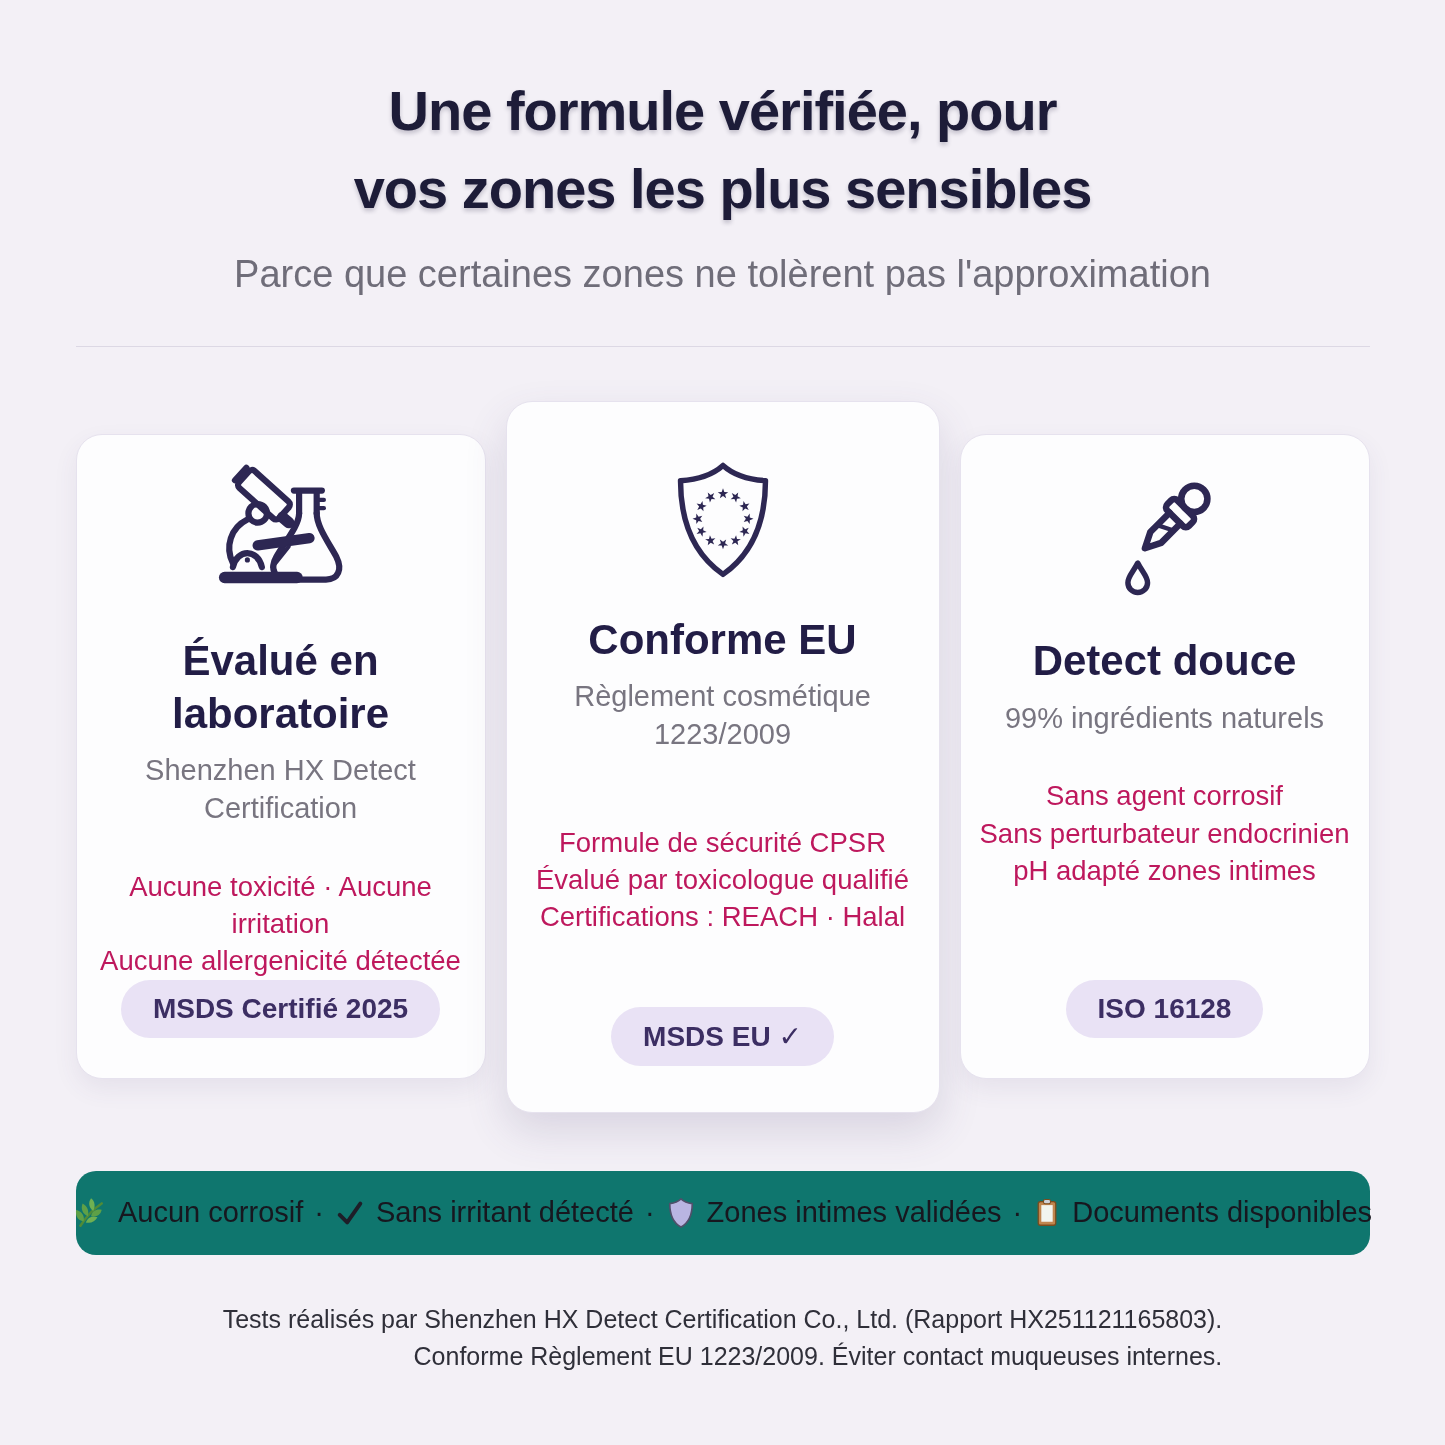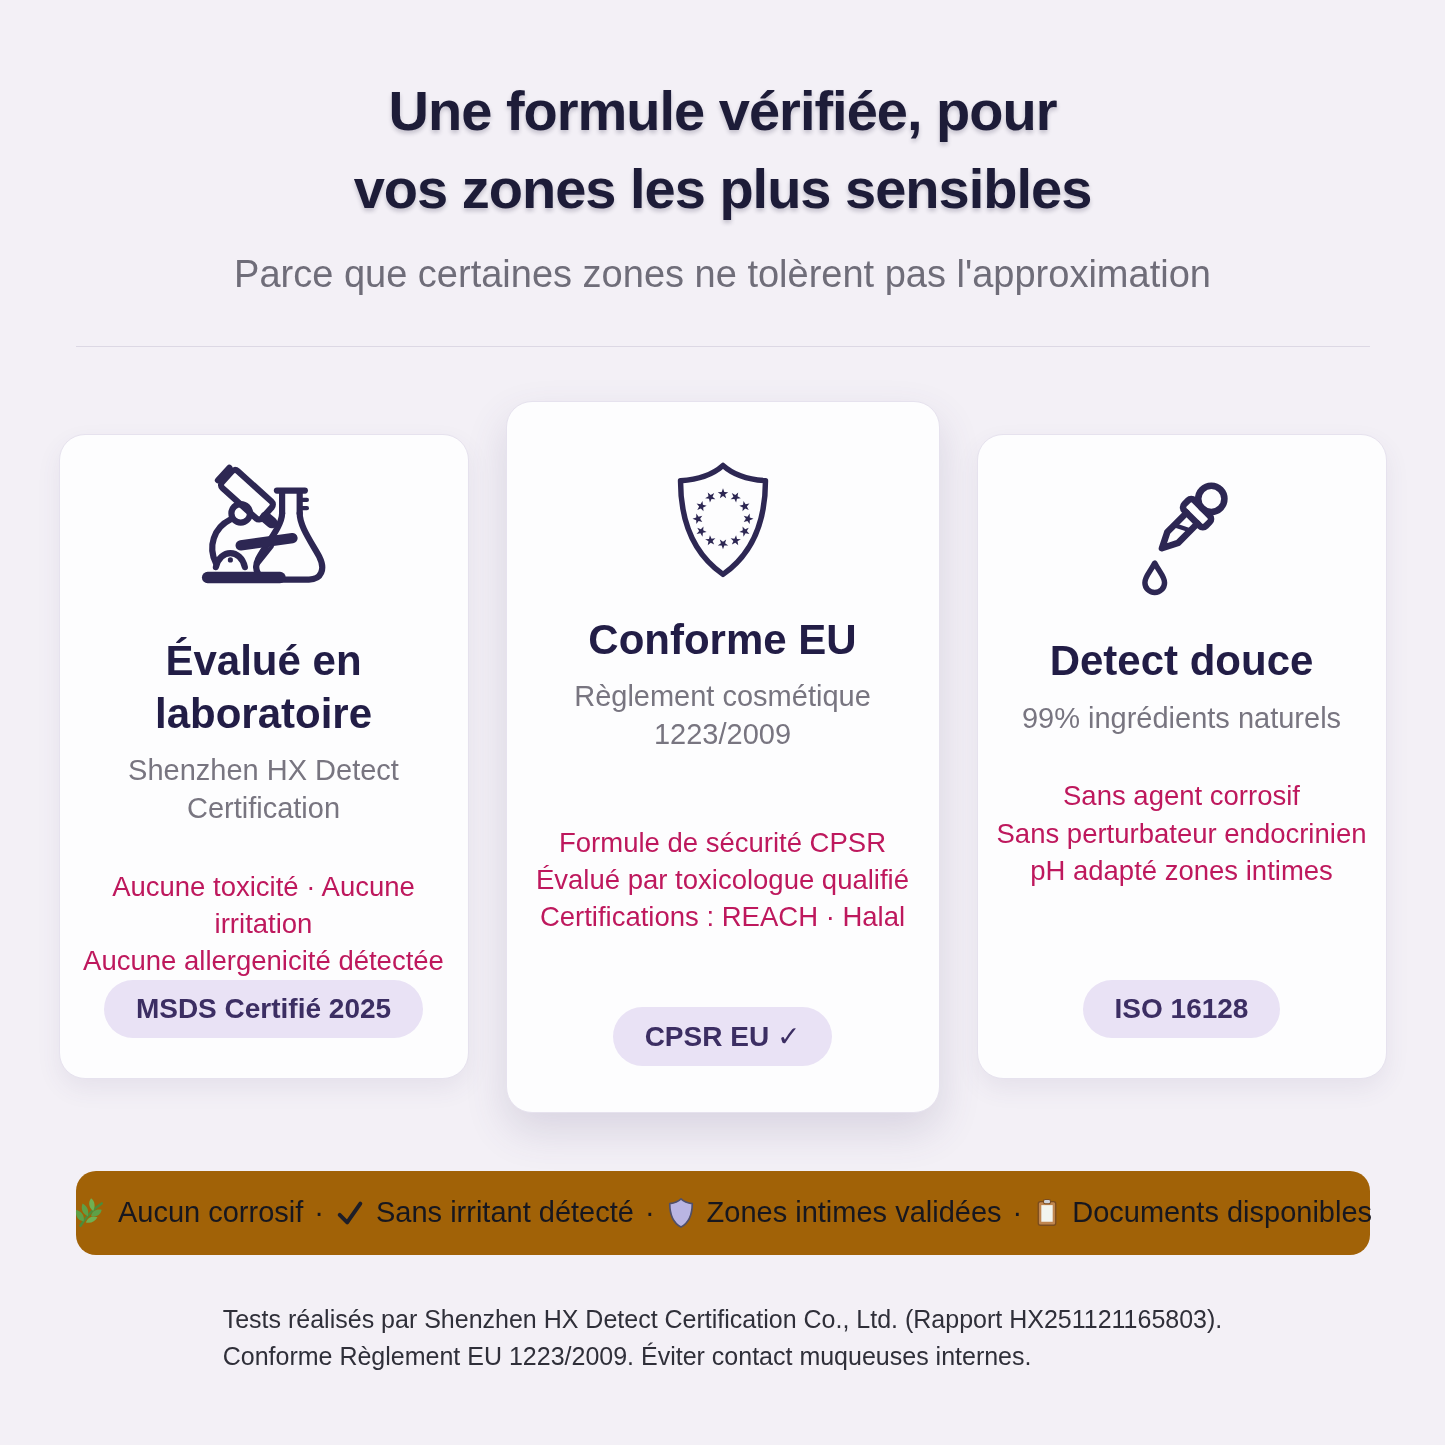--- a/index.html
+++ b/index.html
@@ -22,21 +22,21 @@
   .hdr .sub {
     margin-top:24px; font-size:38px; font-weight:400; color:#6f6d79;
   }
   .divider {
     margin-top:50px; width:1294px; height:0;
     border-top:1px solid #dcd8e4;
   }
 
   
   .cards {
-    margin-top:54px; display:flex; align-items:center; gap:37px;
+    margin-top:54px; display:flex; align-items:center; gap:20px;
     height:712px;
   }
   .card {
     background:#fdfdfe;
     border:1.5px solid #e6e2ee;
     border-radius:26px;
     display:flex; flex-direction:column; align-items:center;
     text-align:center;
     padding:0 16px;
     box-shadow:0 10px 25px rgba(80,70,120,0.08);
@@ -64,31 +64,31 @@
     background:#e9e2f5; color:#3c2e63;
     font-size:28px; font-weight:700;
     padding:13px 32px; border-radius:999px;
     white-space:nowrap;
   }
   .card.featured .pill { margin-bottom:46px; }
 
   
   .benefits {
     margin-top:58px; width:1294px; height:84px;
-    background:#a16207; border-radius:20px;
+    background:#0f766e; border-radius:20px;
     display:flex; align-items:center; justify-content:center;
     font-size:29px; color:#17171f;
     gap:11px; white-space:nowrap;
   }
   .benefits .bicon { display:inline-flex; align-items:center; }
   .benefits .sep { color:#17171f; }
 
   
   .footer {
-    margin-top:46px; text-align:left;
+    margin-top:46px; text-align:right;
     font-size:25px; color:#2f2f39; line-height:1.5;
   }
 
   svg { display:block; }
 </style>
 </head>
 <body>
 
 <div class="page">
 
@@ -163,21 +163,21 @@
           <use href="#eustar" transform="rotate(330 50 54)"></use>
         </svg>
       </div>
       <h2 class="card-title">Conforme EU</h2>
       <p class="card-sub">Règlement cosmétique 1223/2009</p>
       <div class="card-body">
         <div>Formule de sécurité CPSR</div>
         <div>Évalué par toxicologue qualifié</div>
         <div>Certifications : REACH · Halal</div>
       </div>
-      <div class="pill">CPSR EU ✓</div>
+      <div class="pill">MSDS EU ✓</div>
     </article>
 
     <article class="card side">
       <div class="icon-wrap">
         <svg width="120" height="130" viewBox="0 0 110 118" fill="none" stroke="#2d2753" stroke-width="6" stroke-linecap="round" stroke-linejoin="round">
           <g transform="rotate(45 55 50)">
             <circle cx="55" cy="12" r="12"></circle>
             <rect x="41" y="24" width="28" height="13" rx="4"></rect>
             <path d="M48,37 V62 L55,76 L62,62 V37"></path>
             <path d="M48,53 L62,46" stroke-width="4"></path>

